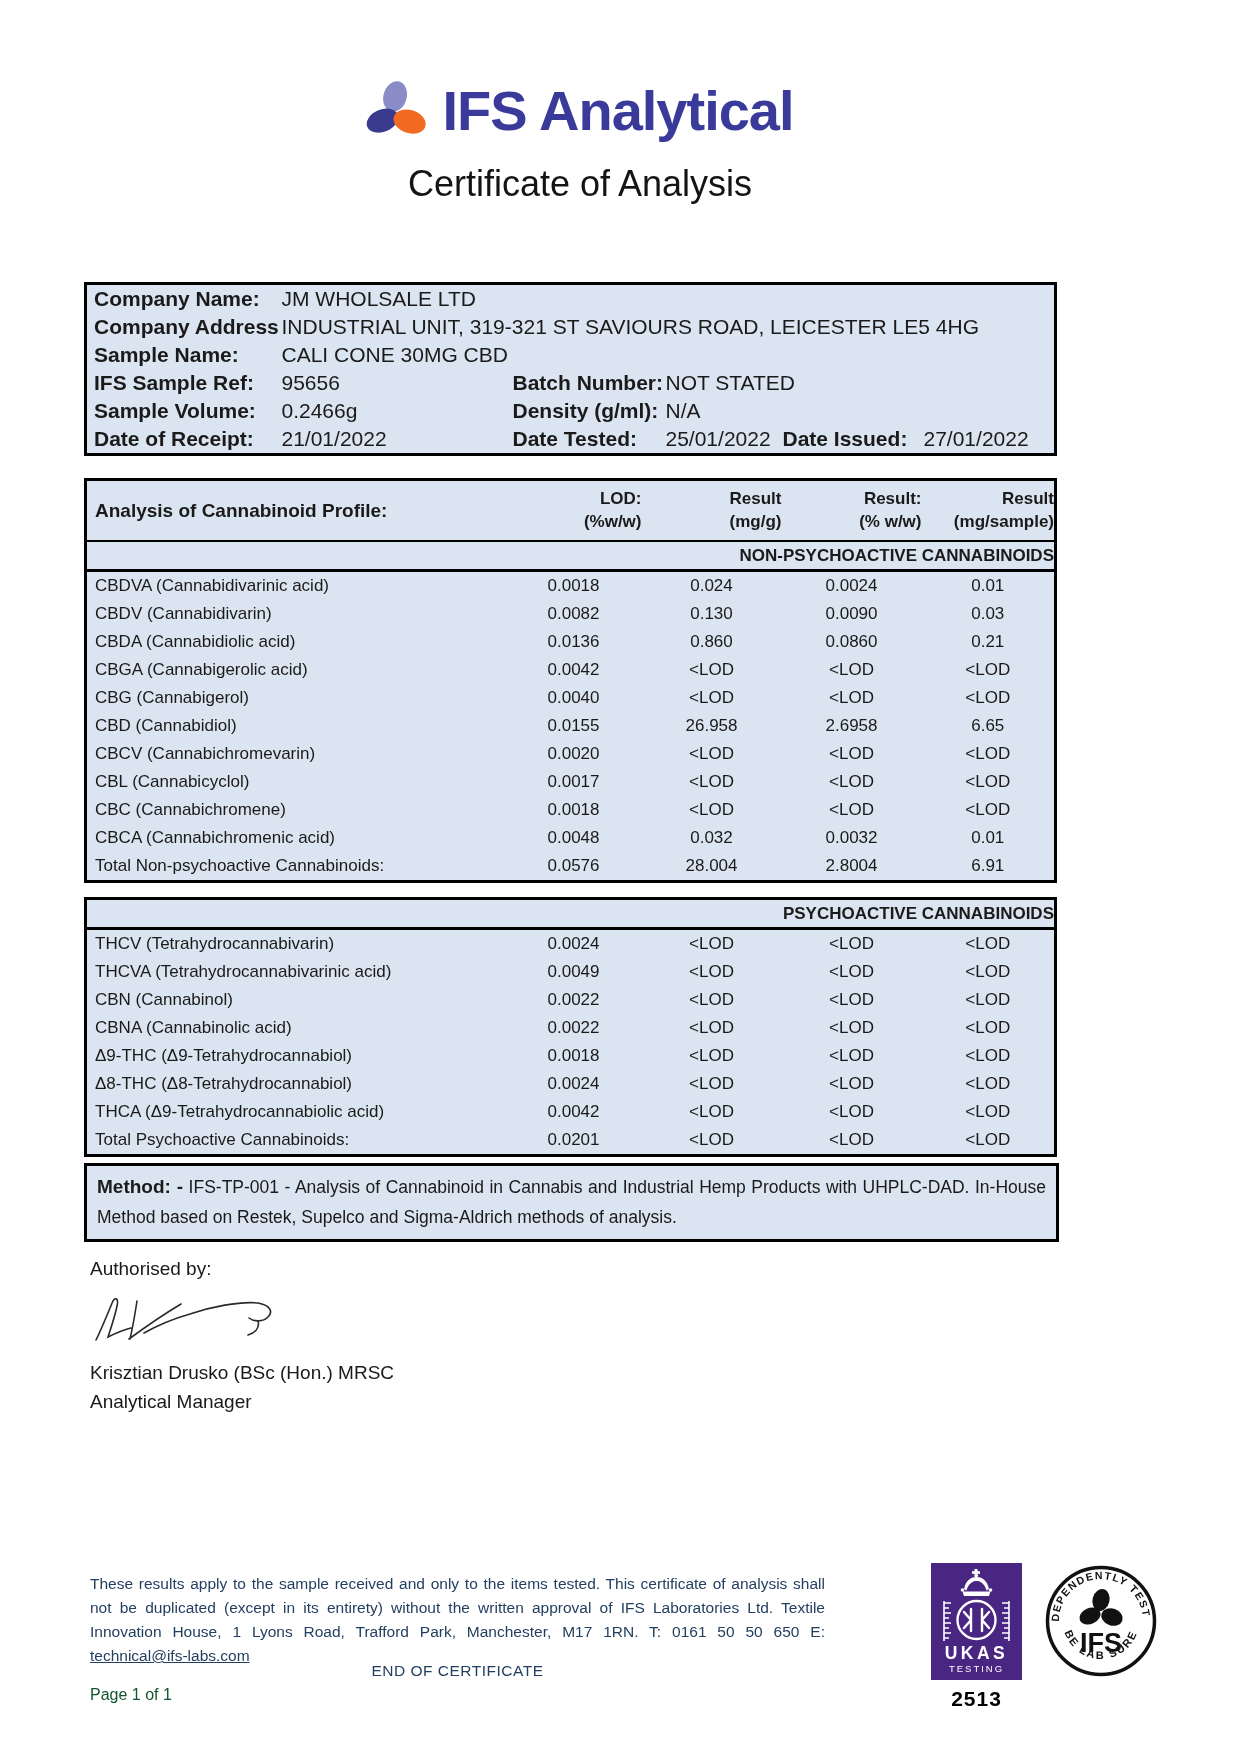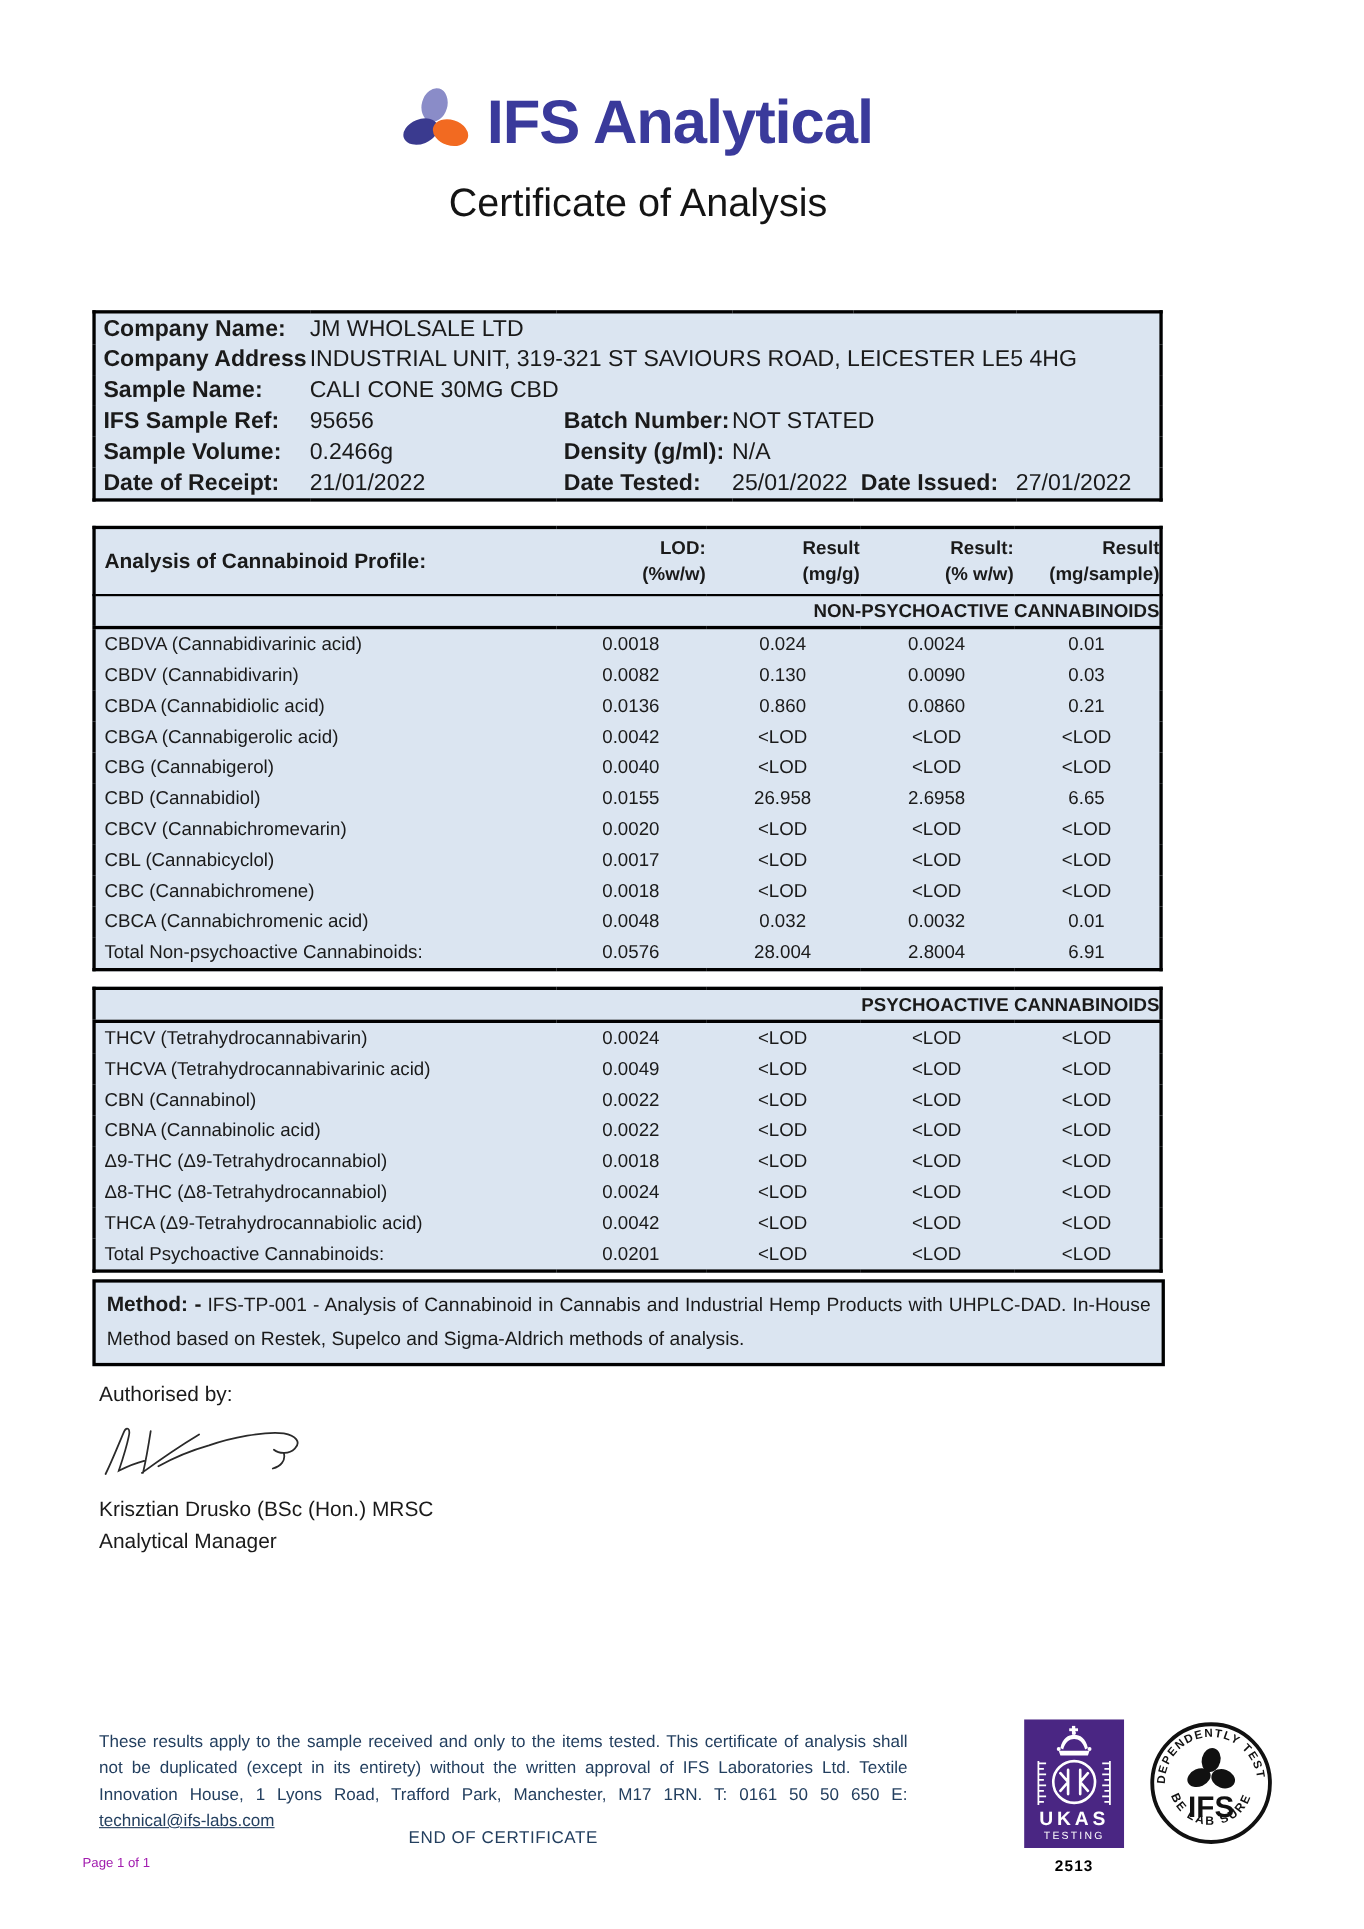--- a/index.html
+++ b/index.html
@@ -42,23 +42,23 @@
   .authorised{position:absolute;top:1258px;left:90px;font-size:19px;}
   .signature{position:absolute;top:1288px;left:88px;}
   .signatory{position:absolute;top:1358px;left:90px;font-size:19px;line-height:1.55;}
   
   .disclaimer{
     position:absolute;top:1572px;left:90px;width:735px;font-size:15.5px;line-height:1.55;
     color:#233f5f;text-align:justify;
   }
   .disclaimer .email{text-decoration:underline;}
   .end-cert{position:absolute;top:1662px;left:90px;width:735px;text-align:center;font-size:15.5px;color:#233f5f;letter-spacing:.5px;}
-  .page-num{position:absolute;top:1686px;left:75px;font-size:12px;color:#a21caf;}
+  .page-num{position:absolute;top:1686px;left:90px;font-size:16px;color:#14532d;}
   .ukas{position:absolute;top:1563px;left:931px;width:91px;text-align:center;}
-  .ukas-num{font-size:14px;font-weight:bold;color:#000;margin-top:3px;letter-spacing:1px;}
+  .ukas-num{font-size:21px;font-weight:bold;color:#000;margin-top:3px;letter-spacing:1px;}
   .ifs-seal{position:absolute;top:1563px;left:1043px;}
 </style>
 </head>
 <body>
 
 <div class="page">
 
   <div class="brand">
     <span>
       <svg width="62" height="58" viewBox="0 0 64 60">

